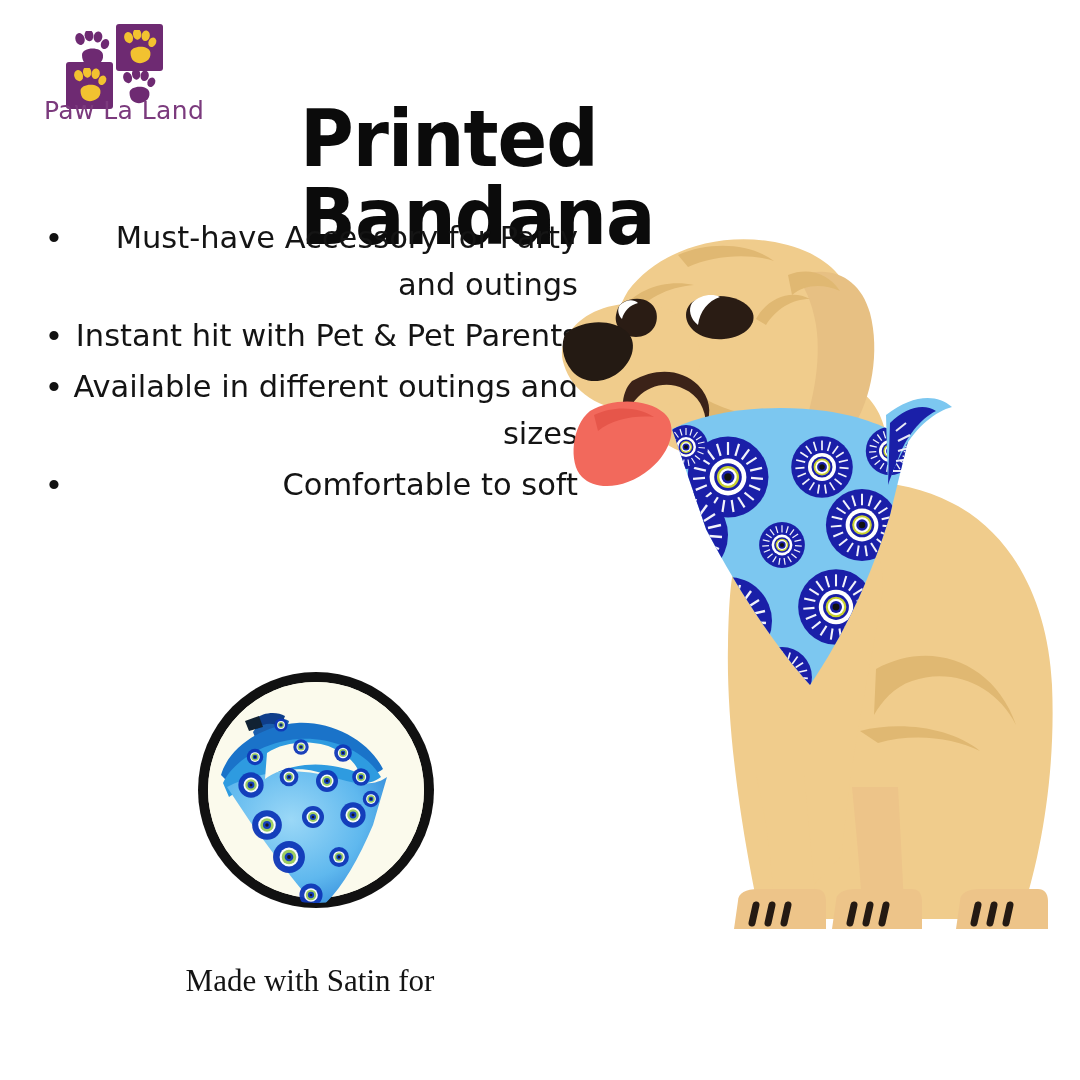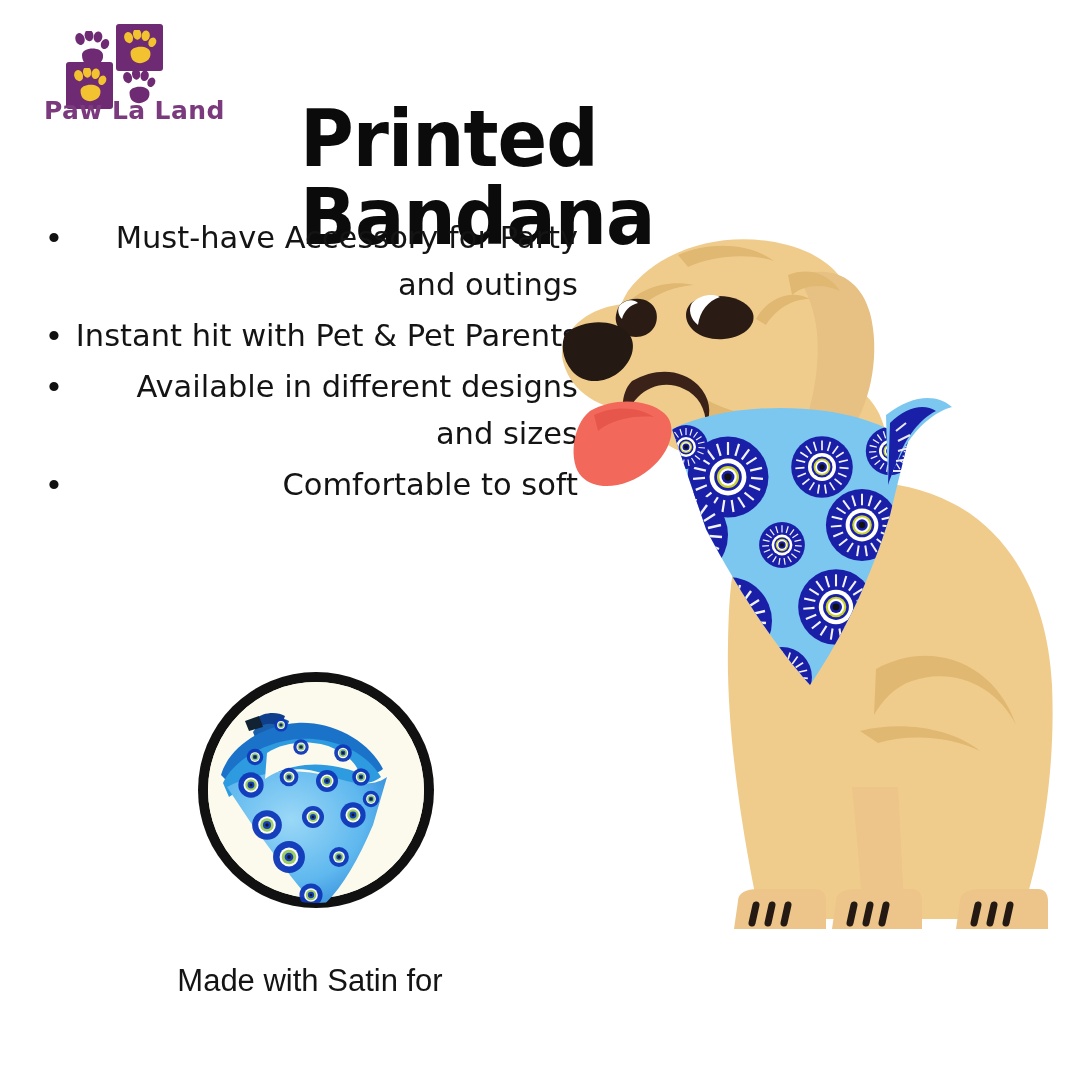--- a/index.html
+++ b/index.html
@@ -16,21 +16,21 @@
   .logo-marks{position:absolute;left:18px;top:0;width:120px;height:74px;}
   .paw-cell{position:absolute;width:47px;height:47px;}
   .paw-cell.tl{left:6px;top:0;}
   .paw-cell.tr{left:54px;top:-2px;background:#6E2A72;border-radius:3px;}
   .paw-cell.bl{left:4px;top:36px;background:#6E2A72;border-radius:3px;}
   .paw-cell.br{left:53px;top:38px;}
   .paw-cell svg{position:absolute;left:50%;top:50%;transform:translate(-50%,-50%);}
   .logo-word{
     position:absolute;left:0;top:70px;width:175px;
     font-family:"DejaVu Sans",sans-serif;
-    font-size:25px;font-weight:700;color:#7B3A7D;
+    font-size:25px;font-weight:400;color:#7B3A7D;
     letter-spacing:.4px;white-space:nowrap;
   }
 
   
   .title{
     position:absolute;left:300px;top:48px;width:680px;
     font-family:"DejaVu Sans","Liberation Sans",sans-serif;
     font-weight:700;font-size:78px;line-height:1;
     color:#0b0b0b;letter-spacing:-1px;
     transform:scaleX(.94);transform-origin:left center;
@@ -52,21 +52,21 @@
   }
 
   
   .inset{position:absolute;left:193px;top:657px;width:246px;height:266px;}
   .inset svg{display:block;}
 
   
   .caption{
     position:absolute;left:60px;top:958px;width:500px;
     text-align:center;font-size:31px;line-height:46px;color:#141414;
-    font-family:Liberation Sans, sans-serif;
+    font-family:Liberation Serif, serif;
   }
   .caption span{display:block;}
 
   
   .dog{position:absolute;left:560px;top:215px;width:520px;height:760px;}
   .dog svg{display:block;}
 </style>
 </head>
 <body>
 
@@ -120,21 +120,21 @@
     <div class="bullet-row">
       <span class="bullet-dot">•</span>
       <span class="bullet-text">Must-have Accessory for Party and outings</span>
     </div>
     <div class="bullet-row">
       <span class="bullet-dot">•</span>
       <span class="bullet-text">Instant hit with Pet &amp; Pet Parents</span>
     </div>
     <div class="bullet-row">
       <span class="bullet-dot">•</span>
-      <span class="bullet-text">Available in different designs and sizes</span>
+      <span class="bullet-text">Available in different outings and sizes</span>
     </div>
     <div class="bullet-row">
       <span class="bullet-dot">•</span>
       <span class="bullet-text">Comfortable to soft</span>
     </div>
   </div>
 
   <div class="inset">
     <svg width="246" height="266" viewBox="0 0 246 266">
       <defs>

